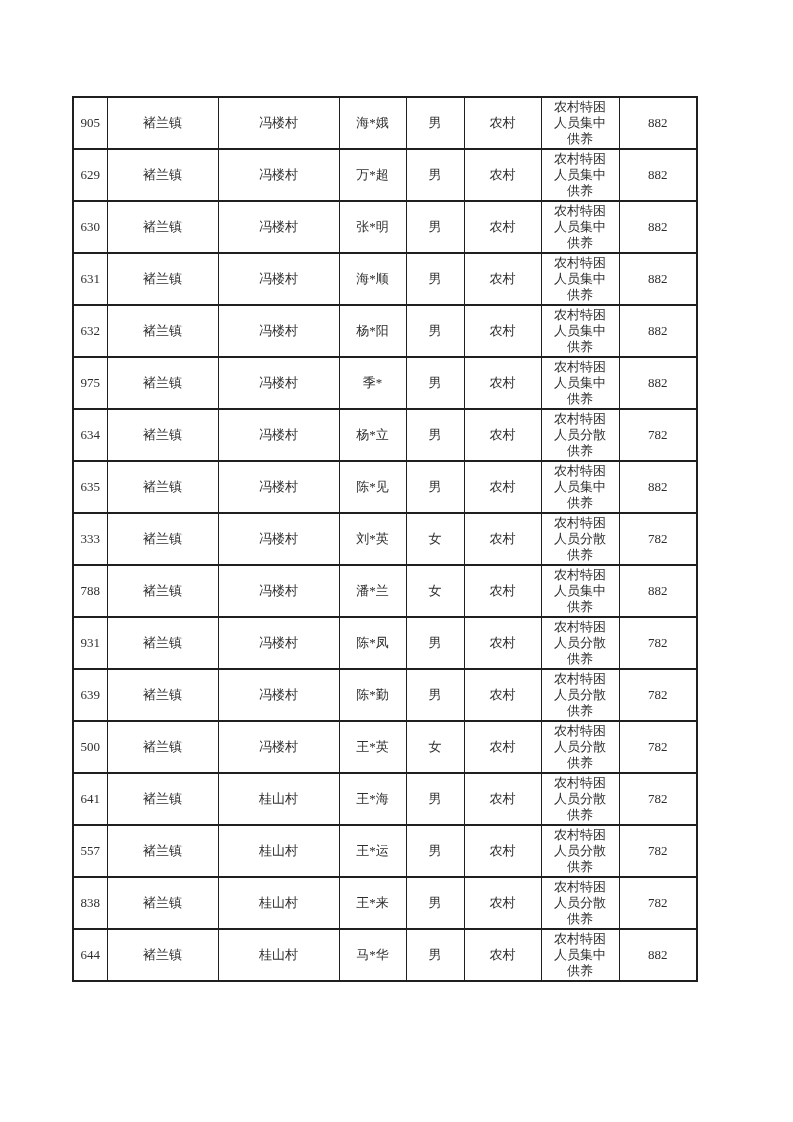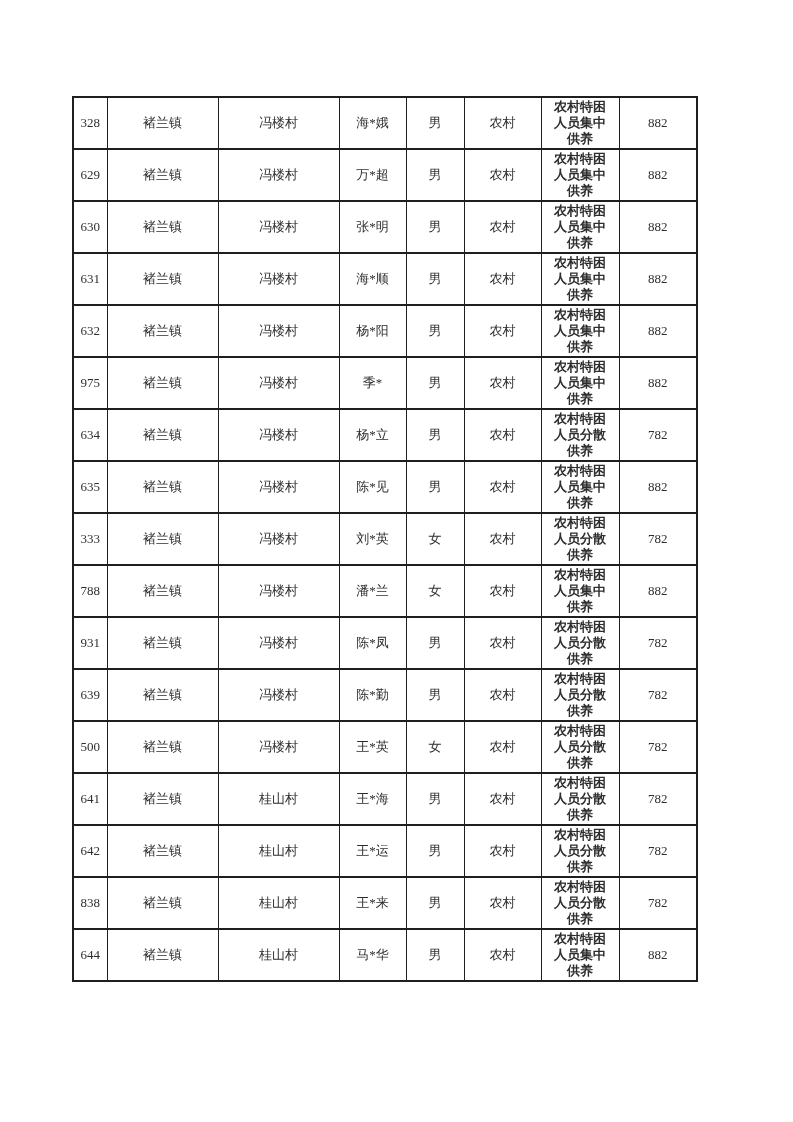--- a/index.html
+++ b/index.html
@@ -47,41 +47,40 @@
   col.c-name     { width: 67px;  }
   col.c-gender   { width: 58px;  }
   col.c-type     { width: 77px;  }
   col.c-category { width: 78px;  }
   col.c-amount   { width: 78px;  }
   td.col-category {
     white-space: pre-line;
     font-size: 12.5px;
     line-height: 17px;
     padding: 0 1px;
-    font-weight: bold;
   }
 </style>
 </head>
 <body>
 
 <div class="page">
   <table class="subsidy">
     <colgroup>
       <col class="c-index">
       <col class="c-town">
       <col class="c-village">
       <col class="c-name">
       <col class="c-gender">
       <col class="c-type">
       <col class="c-category">
       <col class="c-amount">
     </colgroup>
     <tbody id="table-body">
         <tr>
-          <td class="col-index">328</td>
+          <td class="col-index">905</td>
           <td class="col-town">褚兰镇</td>
           <td class="col-village">冯楼村</td>
           <td class="col-name">海*娥</td>
           <td class="col-gender">男</td>
           <td class="col-type">农村</td>
           <td class="col-category">农村特困
 人员集中
 供养</td>
           <td class="col-amount">882</td>
         </tr>
@@ -235,21 +234,21 @@
           <td class="col-village">桂山村</td>
           <td class="col-name">王*海</td>
           <td class="col-gender">男</td>
           <td class="col-type">农村</td>
           <td class="col-category">农村特困
 人员分散
 供养</td>
           <td class="col-amount">782</td>
         </tr>
         <tr>
-          <td class="col-index">642</td>
+          <td class="col-index">557</td>
           <td class="col-town">褚兰镇</td>
           <td class="col-village">桂山村</td>
           <td class="col-name">王*运</td>
           <td class="col-gender">男</td>
           <td class="col-type">农村</td>
           <td class="col-category">农村特困
 人员分散
 供养</td>
           <td class="col-amount">782</td>
         </tr>

